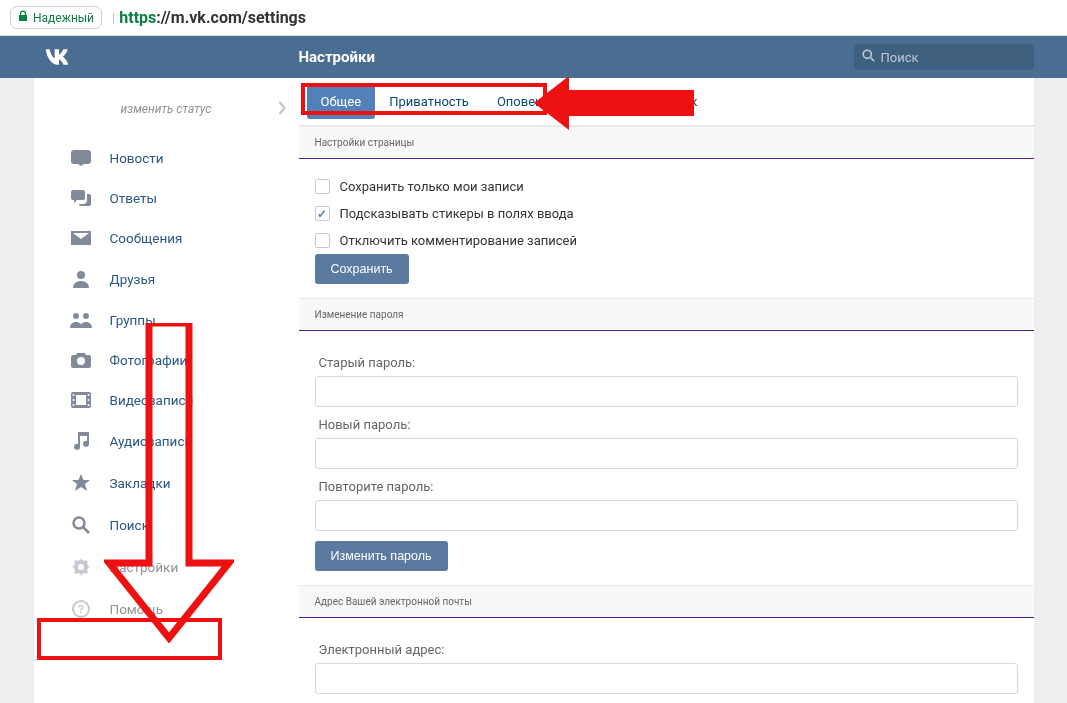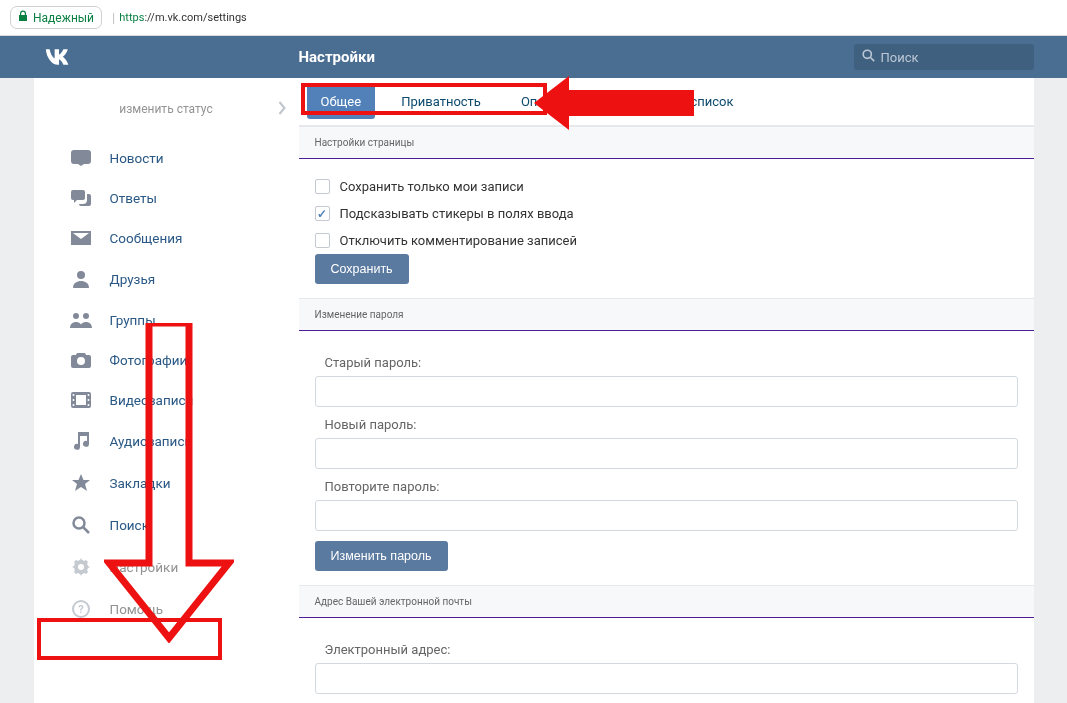--- a/index.html
+++ b/index.html
@@ -1,52 +1,52 @@
 <!DOCTYPE html>
 <html><head>
 <meta charset="utf-8">
 <style>
 * { box-sizing: border-box; margin: 0; padding: 0; }
 body { font-family: -apple-system, BlinkMacSystemFont, "Segoe UI", Roboto, Helvetica, Arial, sans-serif; font-size: 13px; background: #edeef0; }
 
 .browser-bar { height: 36px; background: #fff; border-bottom: 1px solid #d9dbde; display: flex; align-items: center; padding: 0 10px; }
 .lock-badge { display: flex; align-items: center; gap: 5px; color: #0b8043; font-size: 12px; border: 1px solid #d0d0d0; border-radius: 7px; padding: 3px 7px; margin-right: 6px; }
 .url-sep { color: #c0c0c0; margin: 0 4px; }
-.url { color: #333; font-size: 11px; }
+.url { color: #333; font-size: 16px; font-weight: bold; }
 .url .https { color: #0b8043; }
 
 .topbar { height: 42px; background: #4a6d92; display: flex; align-items: center; color: #fff; }
 .topbar-inner { width: 1000px; margin: 0 auto; display: flex; align-items: center; }
 .logo-cell { width: 265px; padding-left: 10px; }
 .logo-svg { width: 30px; height: 20px; }
 .title-cell { flex: 1; font-size: 15px; font-weight: bold; }
 .search-cell { width: 180px; }
 .search-box { display: flex; align-items: center; gap: 6px; background: #40607f; border-radius: 3px; padding: 5px 8px; color: #bcc8d6; font-size: 13px; }
 
 .page { width: 1000px; margin: 0 auto; display: flex; }
 .sidebar { width: 265px; background: #fff; }
-.status-row { display:flex; align-items:center; justify-content:center; gap:8px; color:#939393; font-size:12px; padding:24px 0 22px; position:relative; }
+.status-row { display:flex; align-items:center; justify-content:center; gap:8px; color:#939393; font-size:12px; padding:24px 0 22px; position:relative;font-style:italic; }
 .status-row .chev { position:absolute; right:12px; color:#bfc5cc; }
 .nav-item { display:flex; align-items:center; gap:18px; padding:12px 0 12px 36px; color:#2a5885; font-size:13.5px; cursor:pointer; }
 .nav-item .icon { width:22px; color:#828a99; display:flex; justify-content:center; }
 .nav-item.muted { color:#939393; }
 .nav-item.muted .icon { color:#c5cad1; }
 
 .main { flex:1; background:#fff; margin-left:0; }
-.tabs { display:flex; align-items:center; gap:12px; border-bottom:1px solid #e7e8ec; }
+.tabs { display:flex; align-items:center; gap:0; border-bottom:1px solid #e7e8ec; }
 .tab { padding:10px 14px; color:#0c4a6e; font-size:13px; cursor:pointer; }
 .tab.active { background:#5181b8; color:#fff; border-radius:3px; }
 
 .section-header { background:#f7f8fa; border-top:1px solid #e7e8ec; border-bottom:1px solid #4c1d95; padding:10px 16px; color:#656565; font-weight:normal; font-size:10px; }
 .section-body { padding:14px 16px; }
 .check-row { display:flex; align-items:center; gap:10px; padding:6px 0; font-size:13px; color:#333; }
 .chk { width:15px; height:15px; border:1px solid #c5cad1; border-radius:2px; display:flex; align-items:center; justify-content:center; }
 .chk.checked::after { content:"✓"; color:#5181b8; font-size:12px; font-weight:bold; }
 .btn { display:inline-block; background:#5b7aa0; color:#fff; border:none; padding:8px 16px; border-radius:3px; font-size:12.5px; cursor:pointer; }
-.field-label { color:#656565; font-size:13px; margin:10px 10px 6px; }
+.field-label { color:#656565; font-size:13px; margin:10px 4px 6px; }
 .text-input { width:100%; border:1px solid #d3d9de; border-radius:3px; padding:7px 8px; font-size:13px; }
 
 
 .annot { position:absolute; pointer-events:none; }
 .red-box { border:4px solid #e11; }
 .arrow-svg { position:absolute; pointer-events:none; }
 .page-wrap { position:relative; width:1000px; margin:0 auto; }
 </style>
 </head>
 <body>

